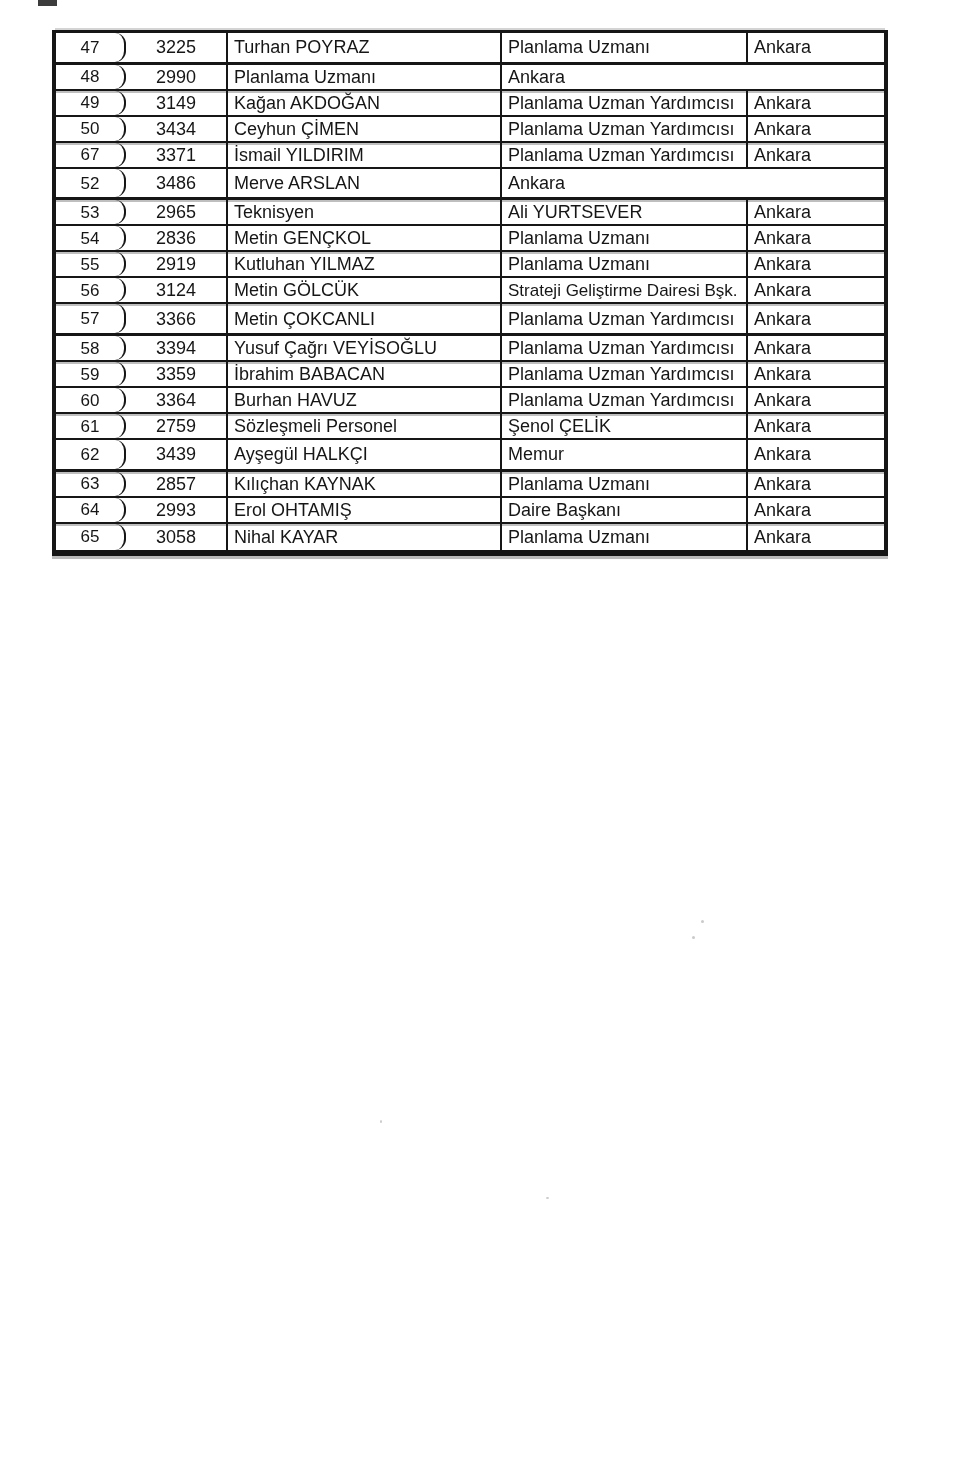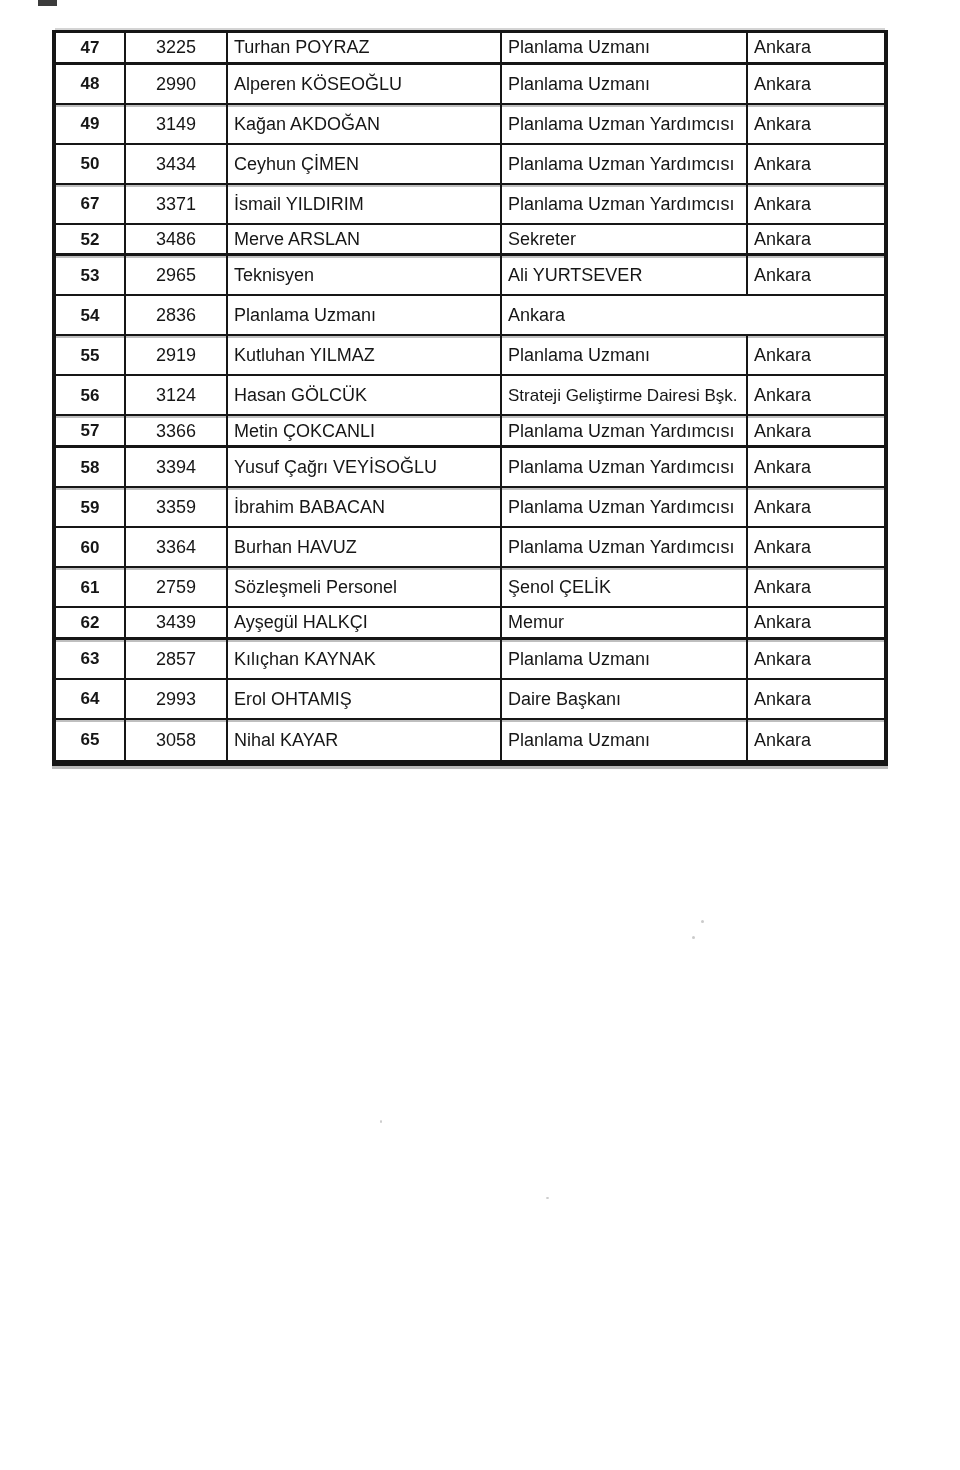--- a/index.html
+++ b/index.html
@@ -37,21 +37,21 @@
     border-top-width:3px;
     border-bottom-width:6px;
     background:var(--paper);
     
     box-shadow:0 -5px 0 -3px rgba(40,40,40,.20), 0 3px 0 rgba(30,30,30,.30);
   }
   .tbody{display:block;}
   .row{
     display:grid;
     grid-template-columns:70px 102px 274px 246px 1fr;
-    height:40px;
+    height:26px;
   }
   .row:not(:last-child){
     border-bottom:2px solid var(--ink);
   }
   
   .row:nth-child(2n):not(:last-child){
     box-shadow:0 2px 0 rgba(25,25,25,.28);
   }
   .row:nth-child(5n+1):not(:last-child){
     border-bottom-width:3px;
@@ -65,22 +65,23 @@
     white-space:nowrap;
     overflow:hidden;
     padding:0 4px;
     color:var(--ink);
   }
   .cell:not(:last-child){
     border-right:2px solid var(--ink);
   }
   .cell.no{
     justify-content:center;
-    font-weight:bold;
+    font-weight:normal;
     font-size:17px;
+    border-radius:11px;
   }
   .cell.reg_no{
     justify-content:center;
   }
   .cell.name, .cell.title, .cell.city{
     padding-left:6px;
   }
   .cell.condensed{
     font-size:17px;
   }
@@ -109,21 +110,20 @@
         <div class="row">
           <div class="cell no">47</div>
           <div class="cell reg_no">3225</div>
           <div class="cell name">Turhan POYRAZ</div>
           <div class="cell title">Planlama Uzmanı</div>
           <div class="cell city">Ankara</div>
         </div>
         <div class="row">
           <div class="cell no">48</div>
           <div class="cell reg_no">2990</div>
-          <div class="cell name">Alperen KÖSEOĞLU</div>
           <div class="cell title">Planlama Uzmanı</div>
           <div class="cell city">Ankara</div>
         </div>
         <div class="row">
           <div class="cell no">49</div>
           <div class="cell reg_no">3149</div>
           <div class="cell name">Kağan AKDOĞAN</div>
           <div class="cell title">Planlama Uzman Yardımcısı</div>
           <div class="cell city">Ankara</div>
         </div>
@@ -138,47 +138,47 @@
           <div class="cell no">67</div>
           <div class="cell reg_no">3371</div>
           <div class="cell name">İsmail YILDIRIM</div>
           <div class="cell title">Planlama Uzman Yardımcısı</div>
           <div class="cell city">Ankara</div>
         </div>
         <div class="row">
           <div class="cell no">52</div>
           <div class="cell reg_no">3486</div>
           <div class="cell name">Merve ARSLAN</div>
-          <div class="cell title">Sekreter</div>
           <div class="cell city">Ankara</div>
         </div>
         <div class="row">
           <div class="cell no">53</div>
           <div class="cell reg_no">2965</div>
           <div class="cell title">Teknisyen</div>
           <div class="cell name">Ali YURTSEVER</div>
           <div class="cell city">Ankara</div>
         </div>
         <div class="row">
           <div class="cell no">54</div>
           <div class="cell reg_no">2836</div>
+          <div class="cell name">Metin GENÇKOL</div>
           <div class="cell title">Planlama Uzmanı</div>
           <div class="cell city">Ankara</div>
         </div>
         <div class="row">
           <div class="cell no">55</div>
           <div class="cell reg_no">2919</div>
           <div class="cell name">Kutluhan YILMAZ</div>
           <div class="cell title">Planlama Uzmanı</div>
           <div class="cell city">Ankara</div>
         </div>
         <div class="row">
           <div class="cell no">56</div>
           <div class="cell reg_no">3124</div>
-          <div class="cell name">Hasan GÖLCÜK</div>
+          <div class="cell name">Metin GÖLCÜK</div>
           <div class="cell title condensed">Strateji Geliştirme Dairesi Bşk.</div>
           <div class="cell city">Ankara</div>
         </div>
         <div class="row">
           <div class="cell no">57</div>
           <div class="cell reg_no">3366</div>
           <div class="cell name">Metin ÇOKCANLI</div>
           <div class="cell title">Planlama Uzman Yardımcısı</div>
           <div class="cell city">Ankara</div>
         </div>

